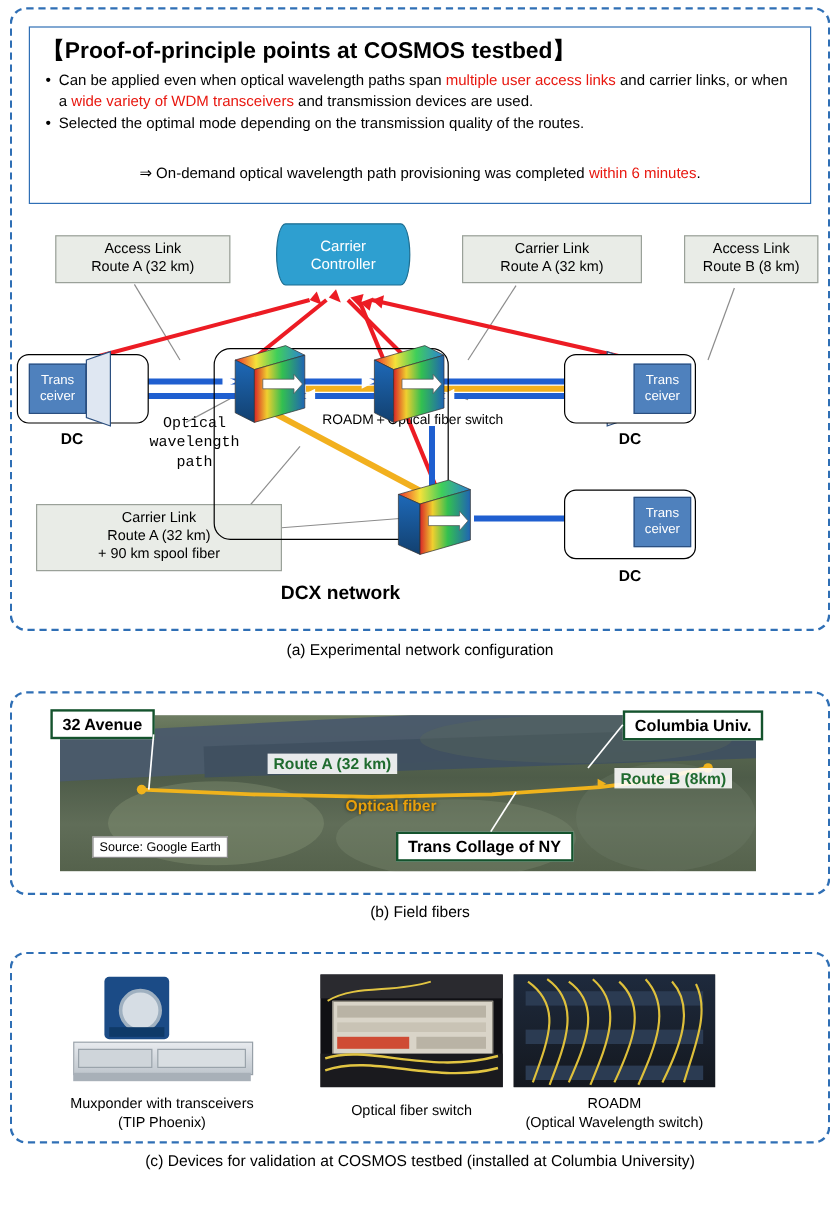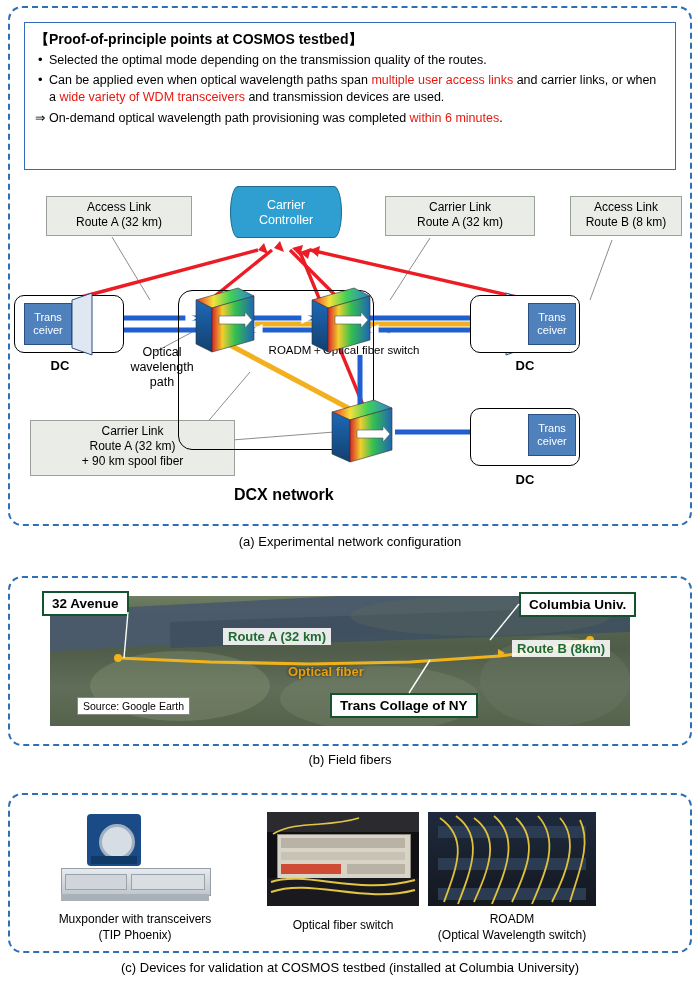--- a/index.html
+++ b/index.html
@@ -44,36 +44,36 @@
     top: 22px;
     width: 652px;
     height: 148px;
     border: 1px solid #2f6fb5;
     box-sizing: border-box;
     background: #fff;
     padding: 7px 10px 0 10px;
     font-size: 12.5px;
     line-height: 1.35;
   }
-  #proof-box .hdr { font-weight: bold; font-size: 14px; }
+  #proof-box .hdr { font-weight: bold; font-size: 19px; }
   .bullets { margin: 3px 0 0 0; padding: 0; list-style: none; }
   .bullets li {
     position: relative;
     padding-left: 14px;
     margin-bottom: 3px;
   }
   .bullets li:before {
     content: "\2022";
     position: absolute;
     left: 3px;
     top: -1px;
     font-size: 13px;
   }
   .red { color: #e8170f; }
-  .arrow-line { margin-top: 4px; }
+  .arrow-line { margin-top: 24px; text-align: center; }
 
   
   .lbl-box {
     position: absolute;
     background: #e9ece7;
     border: 1px solid #9aa199;
     font-size: 12px;
     text-align: center;
     line-height: 1.25;
     padding: 3px 4px;
@@ -212,22 +212,22 @@
   }
 </style>
 </head>
 <body>
 
 <div class="panel" id="panel-a"></div>
 
 <div id="proof-box">
   <div class="hdr">【Proof-of-principle points at COSMOS testbed】</div>
   <ul class="bullets">
+    <li><span>Can be applied even when optical wavelength paths span </span><span class="red">multiple user access links</span><span> and carrier links, or when a </span><span class="red">wide variety of WDM transceivers</span><span> and transmission devices are used.</span></li>
     <li>Selected the optimal mode depending on the transmission quality of the routes.</li>
-    <li><span>Can be applied even when optical wavelength paths span </span><span class="red">multiple user access links</span><span> and carrier links, or when a </span><span class="red">wide variety of WDM transceivers</span><span> and transmission devices are used.</span></li>
   </ul>
   <div class="arrow-line"><span>⇒ On-demand optical wavelength path provisioning was completed </span><span class="red">within 6 minutes</span><span>.</span></div>
 </div>
 
 <svg class="svg-layer">
 
   <g stroke="#8c8c8c" stroke-width="1" fill="none">
     <line x1="112" y1="237" x2="150" y2="300"></line>
     <line x1="430" y1="238" x2="390" y2="300"></line>
     <line x1="612" y1="240" x2="590" y2="300"></line>
@@ -299,21 +299,21 @@
 Route A (32 km)
 + 90 km spool fiber</span>
 </div>
 
 <div class="db-cyl" style="left:230px; top:186px;">
   <span style="white-space:pre-line;">Carrier
 Controller</span>
 </div>
 
 <div class="plain-lbl" style="left:112px; top:345px; width:100px;">
-  <span style="white-space:pre-line;">Optical
+  <span style="white-space:pre-line;font-family:Liberation Mono, monospace;">Optical
 wavelength
 path</span>
 </div>
 <div class="plain-lbl" style="left:244px; top:344px; width:200px; font-size:11.5px;">
   <span>ROADM＋Optical fiber switch</span>
 </div>
 
 <div class="dcx-region" style="left:178px; top:290px; width:196px; height:160px;"></div>
 <div class="dcx-label" style="left:234px; top:486px;">DCX network</div>
 

